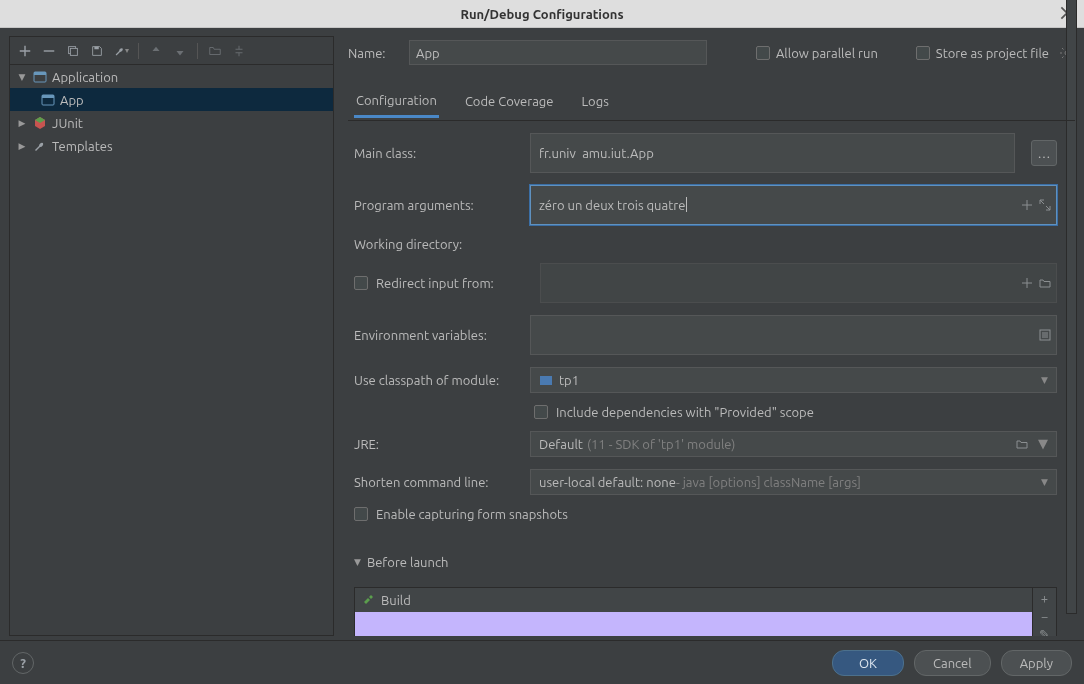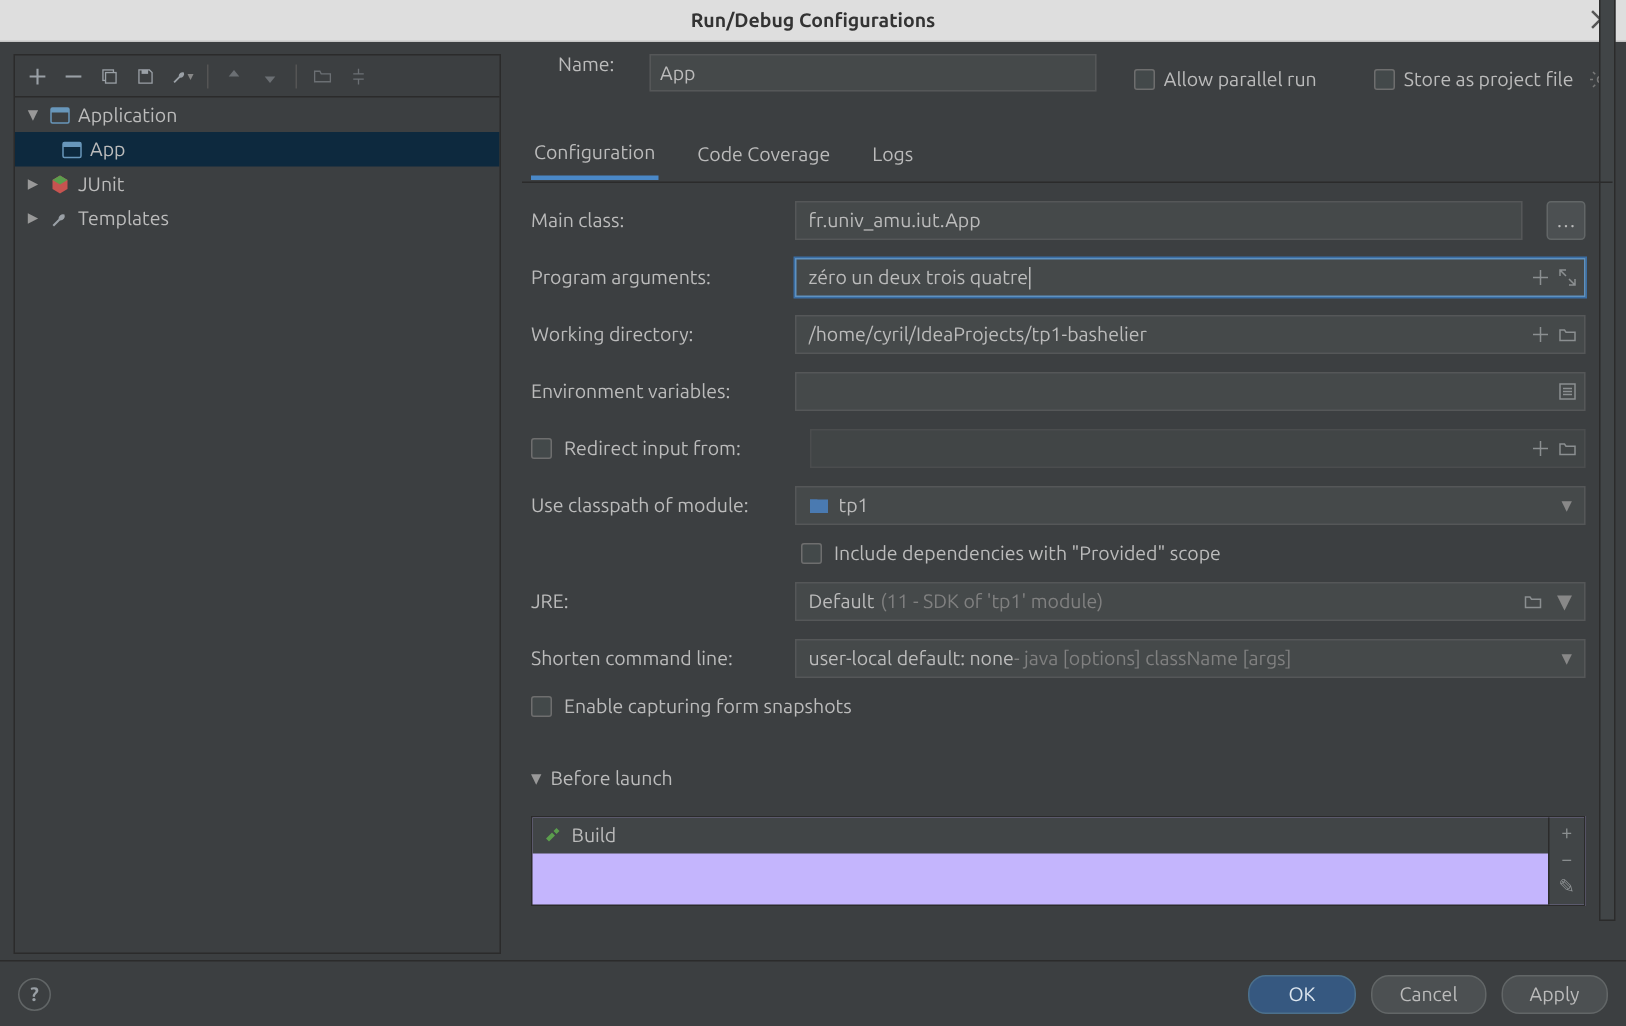--- a/index.html
+++ b/index.html
@@ -35,35 +35,35 @@
   .tsep{width:1px;height:16px;background:#555;margin:0 4px;}
   .tree{flex:1;overflow:auto;}
   .tree-row{height:23px;display:flex;align-items:center;gap:4px;padding-left:6px;cursor:pointer;}
   .tree-row.sel{background:#0d293e;}
   .tree-arrow{width:12px;text-align:center;color:#999;font-size:9px;}
   .tree-icon{width:16px;height:16px;display:flex;align-items:center;justify-content:center;}
   .tree-label{color:var(--text);}
   .tree-row.child{padding-left:30px;}
   .tree-row.bold .tree-label{font-weight:400;}
   .mainpane{flex:1;display:flex;flex-direction:column;padding-left:14px;min-width:0;}
-  .name-row{height:34px;display:flex;gap:16px;margin-left:24px;}
+  .name-row{height:34px;display:flex;align-items:center;gap:16px;}
   .name-label{width:45px;}
   .name-input{width:298px;height:25px;background:var(--bg-input);border:1px solid var(--border-light);color:var(--text);padding:0 6px;outline:none;}
   .chk-row{display:flex;align-items:center;gap:6px;margin-left:auto;}
   .chk{width:14px;height:14px;border:1px solid #6e6e6e;background:#43494a;border-radius:2px;}
   .gear{width:16px;height:16px;color:#7a7a7a;margin-left:4px;}
   .tabs{display:flex;gap:24px;border-bottom:1px solid var(--border-dark);height:30px;align-items:center;margin-top:22px;padding-left:6px;position:relative;}
   .tab{padding:0 2px 8px 2px;color:var(--text);cursor:pointer;}
   .tab.active{border-bottom:3px solid var(--accent-tab);margin-bottom:-1px;}
   .scrollbar-stub{position:absolute;right:-2px;top:-62px;width:11px;height:640px;background:#414547;border:1px solid #2b2b2b;pointer-events:none;}
   .form{padding:12px 18px 0 6px;display:flex;flex-direction:column;gap:12px;overflow:hidden;}
   .frow{display:flex;align-items:center;gap:10px;}
   .flabel{width:166px;color:var(--text);}
   .finput-wrap{flex:1;position:relative;display:flex;align-items:center;}
-  .finput{flex:1;height:26px;background:var(--bg-input);border:1px solid var(--border-light);color:var(--text);padding:0 8px;outline:none;font-family:inherit;}
+  .finput{flex:1;height:40px;background:var(--bg-input);border:1px solid var(--border-light);color:var(--text);padding:0 8px;outline:none;font-family:inherit;}
   .finput.focused{border:1px solid var(--blue-border);box-shadow:0 0 0 1px #3a6ea5;}
   .finput.mono{font-family:"DejaVu Sans Mono","Consolas",monospace;font-size:13px;}
   .finput::placeholder{color:var(--text-dim);}
   .side-btn{width:26px;height:26px;margin-left:6px;background:var(--btn-bg);border:1px solid var(--btn-border);color:var(--text);display:flex;align-items:center;justify-content:center;cursor:pointer;border-radius:3px;}
   .inset-icons{position:absolute;right:6px;display:flex;gap:6px;color:#8b8f91;pointer-events:none;}
   .inset-icons svg{width:12px;height:12px;}
   .combo{flex:1;height:26px;background:var(--bg-input);border:1px solid var(--border-light);display:flex;align-items:center;padding:0 8px;position:relative;cursor:pointer;}
   .combo .caret{margin-left:auto;color:#888;font-size:9px;}
   .combo .mod-icon{width:14px;height:14px;margin-right:6px;}
   .chk-line{display:flex;align-items:center;gap:8px;padding-left:0;}
@@ -243,59 +243,48 @@
                 </svg>
               <svg viewBox="0 0 12 12">
                   <path d="M1 5V1h4M11 7v4H7M1 1l4 4M11 11L7 7" stroke="currentColor" fill="none"></path>
                 </svg>
             </span>
           </div>
         </div>
 
         <div class="frow">
           <span class="flabel">Working directory:</span>
+        </div>
+
+        <div class="frow">
+          <div class="chk-line" style="width:176px;">
+            <span class="chk"></span>
+            <span>Redirect input from:</span>
+          </div>
           <div class="finput-wrap">
-            <input class="finput" value="/home/cyril/IdeaProjects/tp1-bashelier" style="">
+            <input class="finput" disabled="" style="opacity: 0.6;" value="">
             <span class="inset-icons">
               <svg viewBox="0 0 12 12">
                   <path d="M6 1v10M1 6h10" stroke="currentColor"></path>
                 </svg>
               <svg viewBox="0 0 12 12">
                   <path d="M1 3h3l1 1.5h6V10H1z" fill="none" stroke="currentColor"></path>
                 </svg>
             </span>
           </div>
         </div>
 
         <div class="frow">
           <span class="flabel">Environment variables:</span>
           <div class="finput-wrap">
             <input class="finput" value="" style="">
             <span class="inset-icons">
               <svg viewBox="0 0 12 12">
                   <rect x="1" y="1" width="10" height="10" fill="none" stroke="currentColor"></rect>
                   <path d="M3 4h6M3 6h6M3 8h6" stroke="currentColor"></path>
-                </svg>
-            </span>
-          </div>
-        </div>
-
-        <div class="frow">
-          <div class="chk-line" style="width:176px;">
-            <span class="chk"></span>
-            <span>Redirect input from:</span>
-          </div>
-          <div class="finput-wrap">
-            <input class="finput" disabled="" style="opacity: 0.6;" value="">
-            <span class="inset-icons">
-              <svg viewBox="0 0 12 12">
-                  <path d="M6 1v10M1 6h10" stroke="currentColor"></path>
-                </svg>
-              <svg viewBox="0 0 12 12">
-                  <path d="M1 3h3l1 1.5h6V10H1z" fill="none" stroke="currentColor"></path>
                 </svg>
             </span>
           </div>
         </div>
 
         <div class="frow">
           <span class="flabel">Use classpath of module:</span>
           <div class="combo">
             <span class="mod-icon">
                 <svg viewBox="0 0 14 14">

